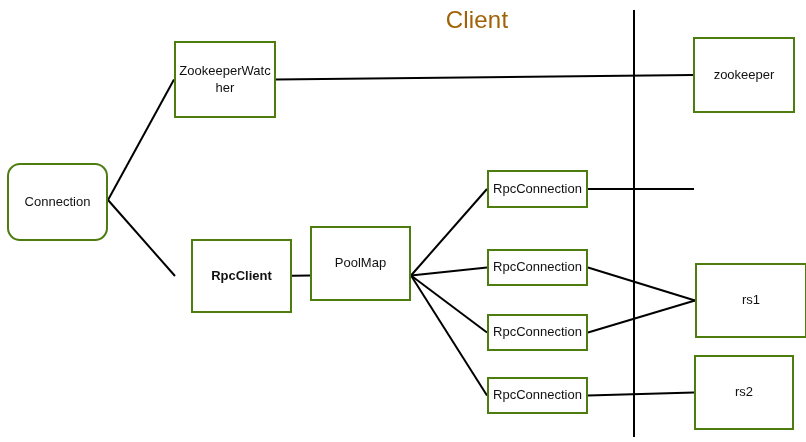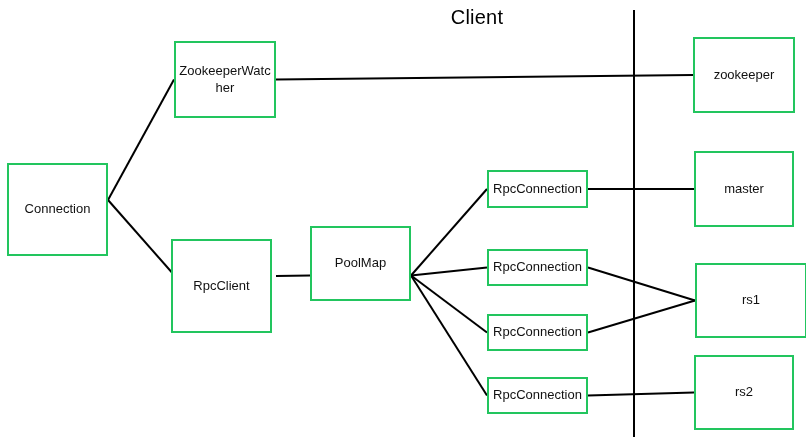--- a/index.html
+++ b/index.html
@@ -15,52 +15,52 @@
     position: absolute;
     left: 0; top: 0;
     width: 806px; height: 442px;
     z-index: 1;
   }
   .section-header {
     position: absolute;
     z-index: 3;
     width: 120px;
     text-align: center;
-    font-size: 20px;
-    color: #000000;
+    font-size: 24px;
+    color: #a16207;
     letter-spacing: 0.2px;
   }
   #header-client { left: 417px; top: 6px; }
   #header-server { left: 686px; top: 6px; }
   .divider {
     position: absolute;
     z-index: 2;
     left: 633px; top: 10px;
     width: 2px; height: 427px;
     background: #000000;
   }
   .node {
     position: absolute;
     z-index: 4;
     box-sizing: border-box;
-    border: 2px solid #22c55e;
+    border: 2px solid #4d7c0f;
     background: #ffffff;
     display: flex;
     align-items: center;
     justify-content: center;
     text-align: center;
     font-size: 13px;
     color: #111111;
     line-height: 1.25;
     padding: 2px;
     word-break: break-all;
   }
-  #node-connection       { left: 7px;   top: 163px; width: 101px; height: 93px; }
+  #node-connection       { left: 7px;   top: 163px; width: 101px; height: 78px; border-radius: 13px; }
   #node-zookeeper-watcher{ left: 174px; top: 41px;  width: 102px; height: 77px; }
-  #node-rpc-client       { left: 171px; top: 239px; width: 101px; height: 94px; }
+  #node-rpc-client       { left: 191px; top: 239px; width: 101px; height: 74px; font-weight: bold; }
   #node-pool-map         { left: 310px; top: 226px; width: 101px; height: 75px; }
   #node-rpc-connection-1 { left: 487px; top: 170px; width: 101px; height: 38px; }
   #node-rpc-connection-2 { left: 487px; top: 249px; width: 101px; height: 37px; }
   #node-rpc-connection-3 { left: 487px; top: 314px; width: 101px; height: 37px; }
   #node-rpc-connection-4 { left: 487px; top: 377px; width: 101px; height: 37px; }
   #node-zookeeper        { left: 693px; top: 37px;  width: 102px; height: 76px; }
   #node-master           { left: 694px; top: 151px; width: 100px; height: 76px; }
   #node-rs1              { left: 695px; top: 263px; width: 112px; height: 75px; }
   #node-rs2              { left: 694px; top: 355px; width: 100px; height: 75px; }
 </style>
@@ -100,19 +100,18 @@
   <div class="node" id="node-rpc-connection-1">RpcConnection</div>
 
   <div class="node" id="node-rpc-connection-2">RpcConnection</div>
 
   <div class="node" id="node-rpc-connection-3">RpcConnection</div>
 
   <div class="node" id="node-rpc-connection-4">RpcConnection</div>
 
   <div class="node" id="node-zookeeper">zookeeper</div>
 
-  <div class="node" id="node-master">master</div>
 
   <div class="node" id="node-rs1">rs1</div>
 
   <div class="node" id="node-rs2">rs2</div>
 
 </div>
 
 </body></html>

